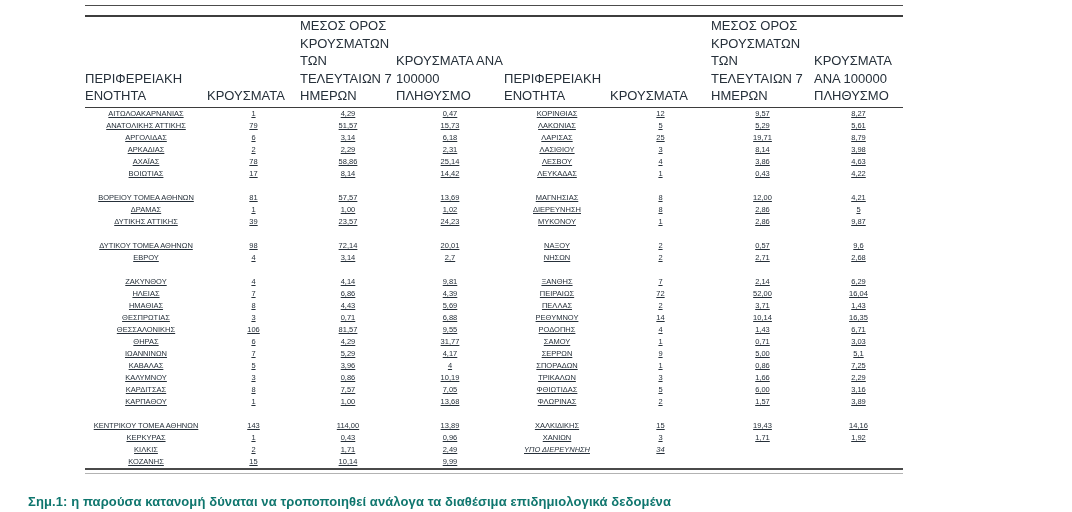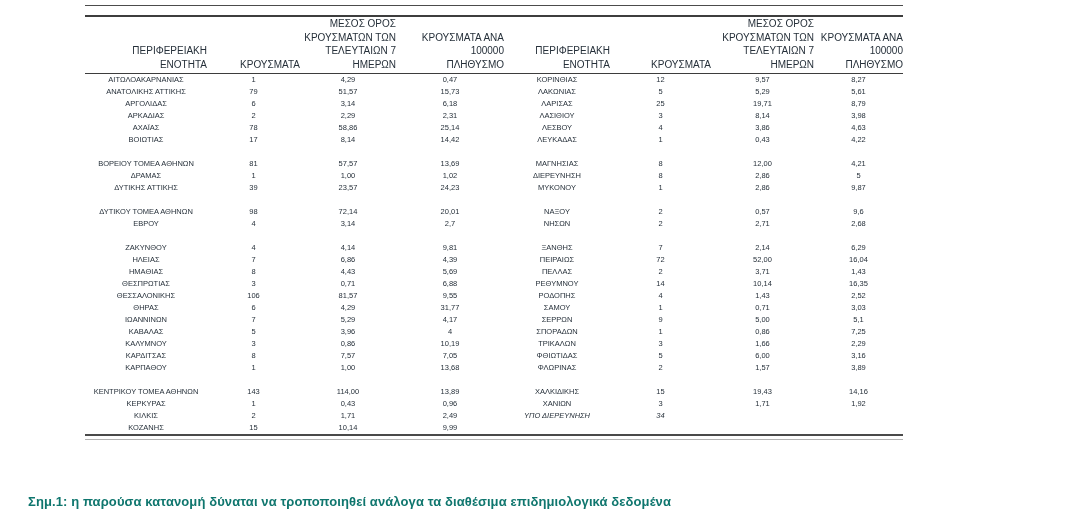--- a/index.html
+++ b/index.html
@@ -4,24 +4,24 @@
 <style>
   html,body{margin:0;padding:0;background:#ffffff;}
   body{width:1072px;height:512px;overflow:hidden;
        font-family:"Liberation Sans", sans-serif;color:#26303a;}
   .sheet{position:relative;width:1072px;height:512px;background:#fff;}
   .table-wrap{position:absolute;left:85px;top:5px;width:818px;}
   .topline-1{height:0;border-top:1px solid #4c4c4c;}
   .topline-2{height:0;border-top:2px solid #3d3d3d;margin-top:9px;}
   .header-row{display:grid;grid-template-columns:122px 93px 96px 108px 106px 101px 103px 89px;
               align-items:end;min-height:47px;border-bottom:1.5px solid #3d3d3d;}
-  .hcell{text-align:right;font-size:10px;line-height:1.35;padding-bottom:2px;
+  .hcell{text-align:left;font-size:13px;line-height:1.35;padding-bottom:2px;
          white-space:pre-line;color:#26303a;}
   .tbody .row{display:grid;grid-template-columns:122px 93px 96px 108px 106px 101px 103px 89px;
-              height:12px;align-items:center;}
+              height:12px;align-items:center;text-decoration:underline;}
   .cell{text-align:center;font-size:7.5px;line-height:1;white-space:nowrap;color:#26303a;}
   .cell.italic{font-style:italic;}
   .bottomline{height:3px;border-top:2px solid #4a4a4a;border-bottom:1px solid #b3b3b3;}
   .footnote{position:absolute;left:28px;top:494px;width:1000px;
             font-size:13px;font-weight:bold;color:#0f766e;letter-spacing:0.1px;}
 </style>
 </head>
 <body>
 
 <div class="sheet">
@@ -201,21 +201,21 @@
           <div class="cell">16,35</div>
         </div>
         <div class="row">
           <div class="cell">ΘΕΣΣΑΛΟΝΙΚΗΣ</div>
           <div class="cell">106</div>
           <div class="cell">81,57</div>
           <div class="cell">9,55</div>
           <div class="cell">ΡΟΔΟΠΗΣ</div>
           <div class="cell">4</div>
           <div class="cell">1,43</div>
-          <div class="cell">2,52</div>
+          <div class="cell">6,71</div>
         </div>
         <div class="row">
           <div class="cell">ΘΗΡΑΣ</div>
           <div class="cell">6</div>
           <div class="cell">4,29</div>
           <div class="cell">31,77</div>
           <div class="cell">ΣΑΜΟΥ</div>
           <div class="cell">1</div>
           <div class="cell">0,71</div>
           <div class="cell">3,03</div>

